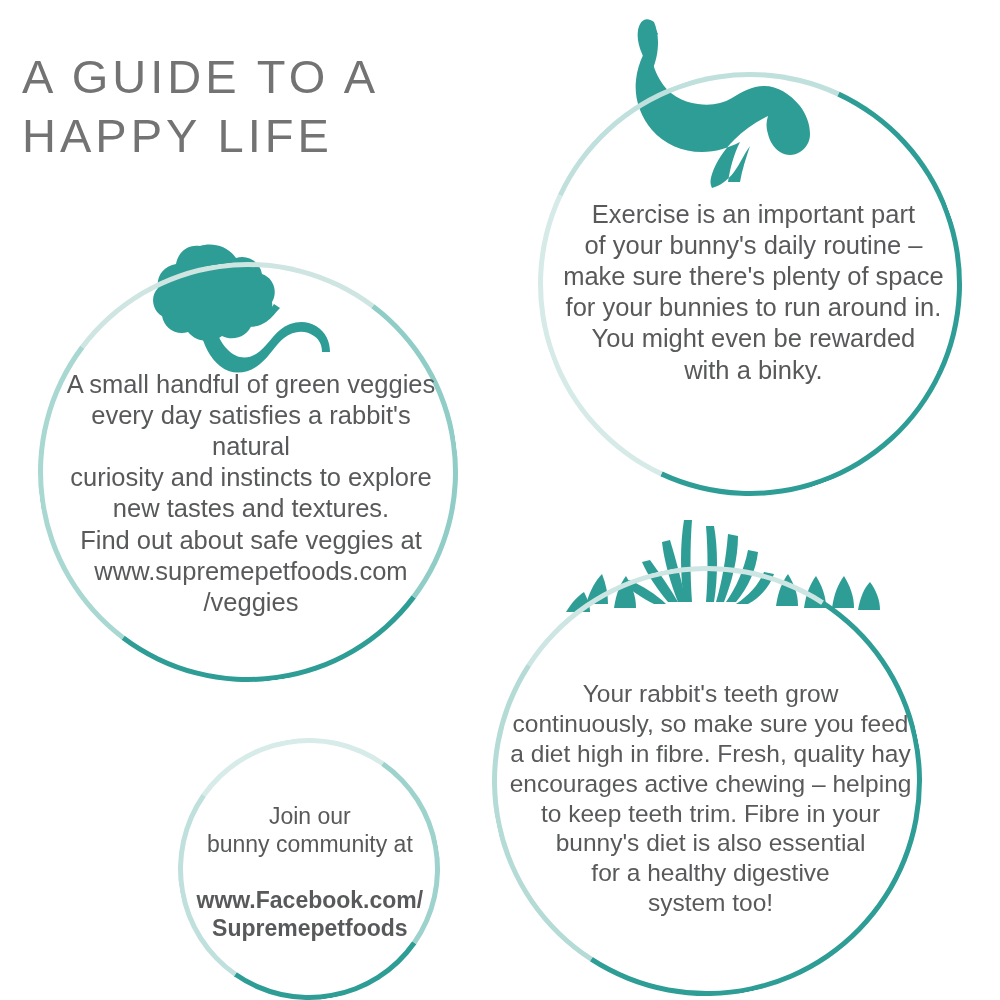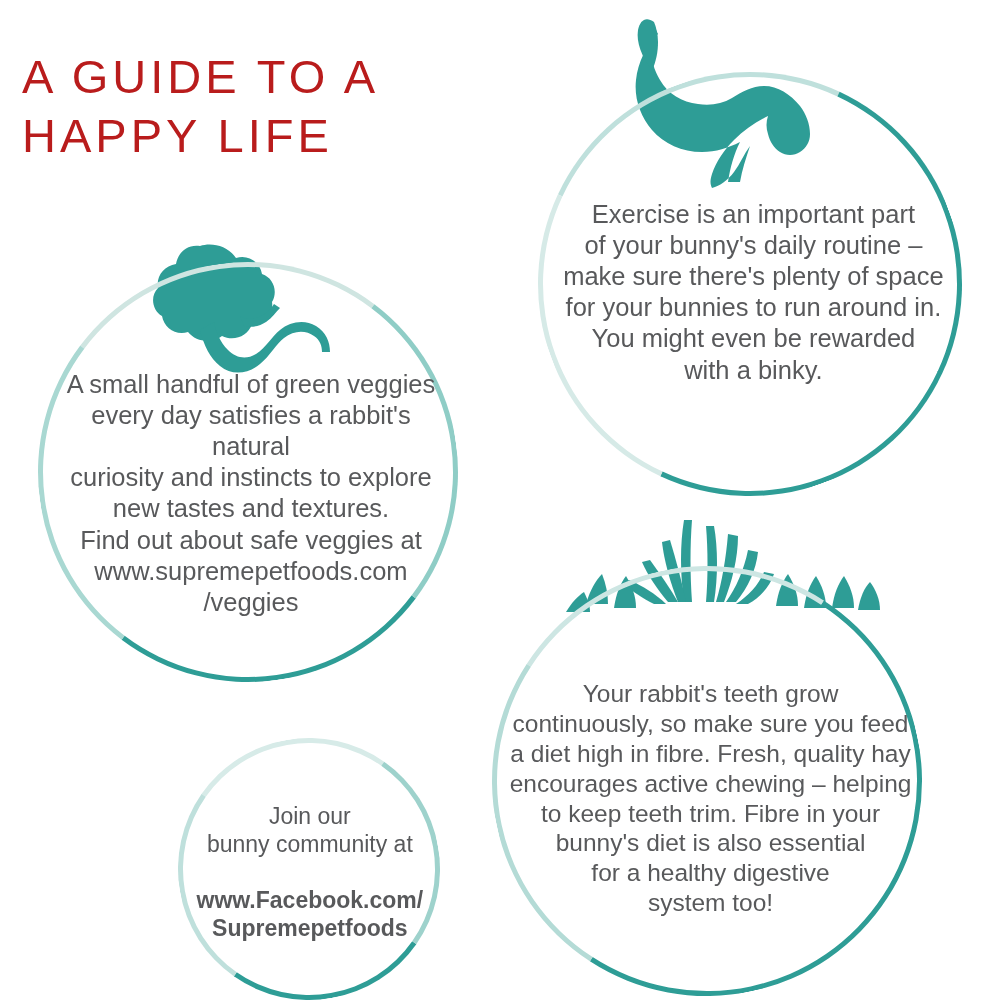--- a/index.html
+++ b/index.html
@@ -19,21 +19,21 @@
     width: 1000px;
     height: 1000px;
     background: #ffffff;
   }
 
   
   .heading {
     position: absolute;
     left: 22px;
     top: 48px;
-    color: #b91c1c;
+    color: #737373;
     font-size: 47px;
     letter-spacing: 4px;
     line-height: 1.25;
     font-weight: 400;
     white-space: pre-line;
     font-family: "Liberation Sans", sans-serif;
   }
 
   
   .circle {

